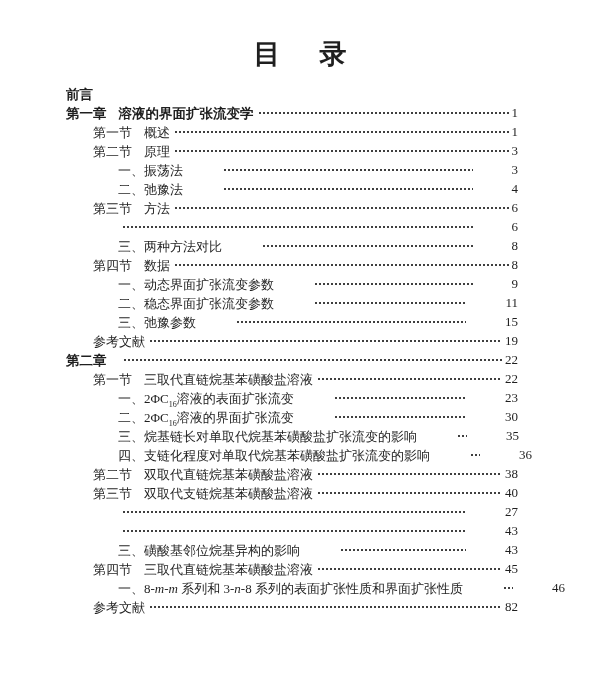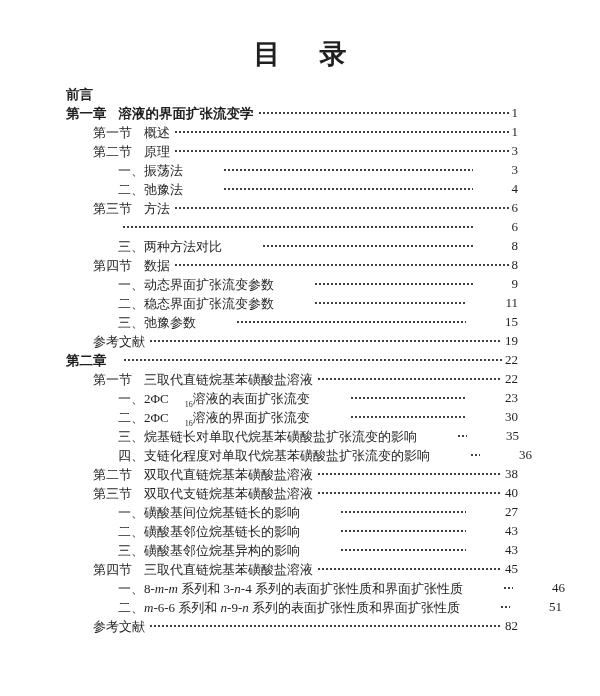--- a/index.html
+++ b/index.html
@@ -55,21 +55,20 @@
     min-width:10px;
   }
   .pagenum{
     font-weight:normal;
     font-size:13px;
   }
   .sub{
     font-size:0.62em;
     vertical-align:sub;
     line-height:0;
-    margin-left:16px;
   }
   .ital{font-style:italic;}
 </style>
 </head>
 <body>
 
 <div class="page">
   <h1 class="doc-title">目　录</h1>
   <div class="toc">
       <div class="row lvl0 bold">
@@ -196,53 +195,45 @@
     <span class="pagenum">38</span>
   </div>
       <div class="row lvl1">
     <span class="prefix">第三节</span>
     <span class="rtitle">双取代支链烷基苯磺酸盐溶液</span>
     <span class="leader"></span>
     <span class="pagenum">40</span>
   </div>
       <div class="row lvl2">
 
-    <span class="rtitle">一、磺酸基间位烷基链长的影响</span>
     <span class="leader"></span>
     <span class="pagenum">27</span>
   </div>
       <div class="row lvl2">
 
-    <span class="rtitle">二、磺酸基邻位烷基链长的影响</span>
     <span class="leader"></span>
     <span class="pagenum">43</span>
   </div>
       <div class="row lvl2">
 
     <span class="rtitle">三、磺酸基邻位烷基异构的影响</span>
     <span class="leader"></span>
     <span class="pagenum">43</span>
   </div>
       <div class="row lvl1">
     <span class="prefix">第四节</span>
     <span class="rtitle">三取代直链烷基苯磺酸盐溶液</span>
     <span class="leader"></span>
     <span class="pagenum">45</span>
   </div>
       <div class="row lvl2">
 
-    <span class="rtitle"><span>一、8-</span><span class="ital">m</span><span>-</span><span class="ital">m</span><span> 系列和 3-</span><span class="ital">n</span><span>-4 系列的表面扩张性质和界面扩张性质</span></span>
+    <span class="rtitle"><span>一、8-</span><span class="ital">m</span><span>-</span><span class="ital">m</span><span> 系列和 3-</span><span class="ital">n</span><span>-8 系列的表面扩张性质和界面扩张性质</span></span>
     <span class="leader"></span>
     <span class="pagenum">46</span>
-  </div>
-      <div class="row lvl2">
-
-    <span class="rtitle"><span>二、</span><span class="ital">m</span><span>-6-6 系列和 </span><span class="ital">n</span><span>-9-</span><span class="ital">n</span><span> 系列的表面扩张性质和界面扩张性质</span></span>
-    <span class="leader"></span>
-    <span class="pagenum">51</span>
   </div>
       <div class="row lvl1">
 
     <span class="rtitle">参考文献</span>
     <span class="leader"></span>
     <span class="pagenum">82</span>
   </div>
     </div>
 </div>
 

